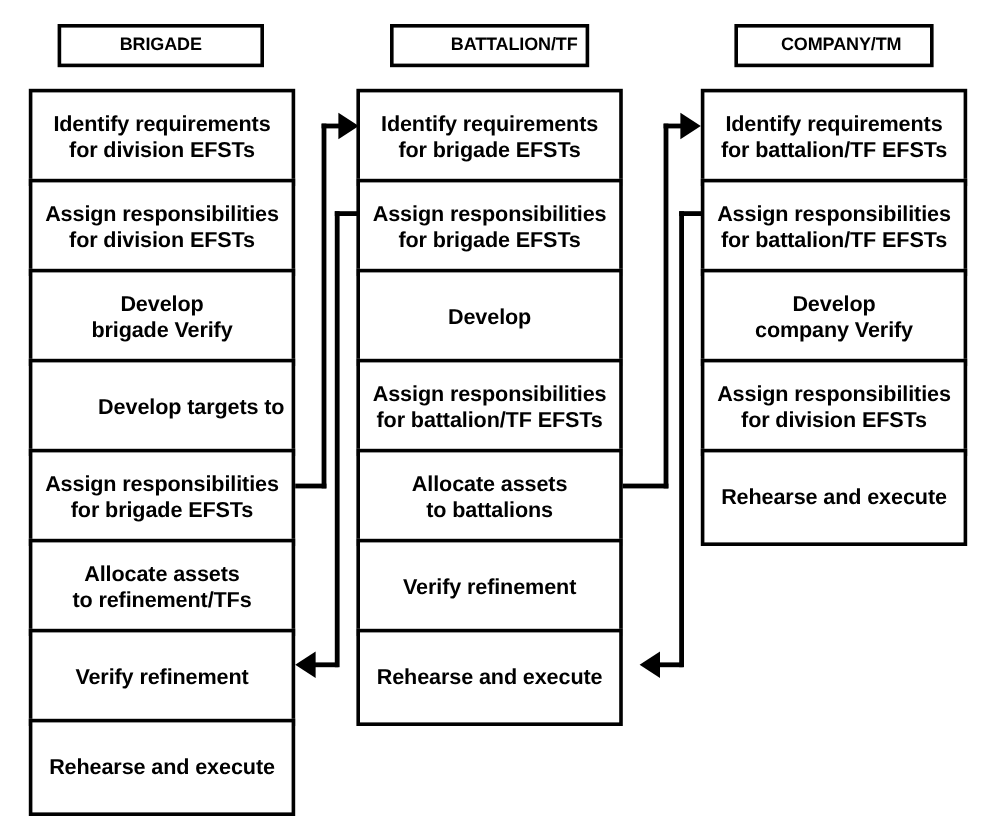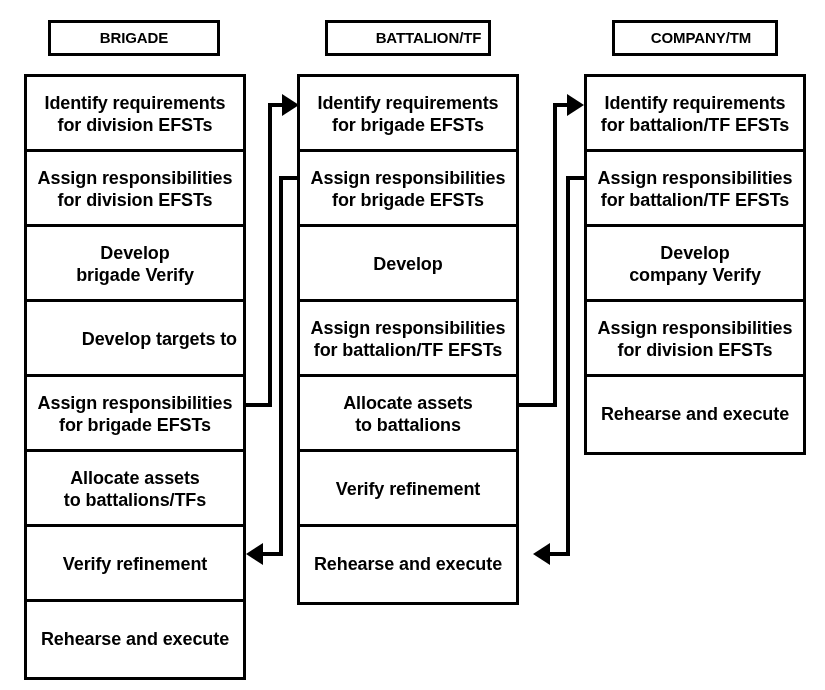--- a/index.html
+++ b/index.html
@@ -99,21 +99,21 @@
   </div>
   <div class="node task-node" style="left:24px; top:374px; width:222px;">
     <span class="txt">
       <span>Assign responsibilities</span><br>
       <span>for brigade EFSTs</span>
     </span>
   </div>
   <div class="node task-node" style="left:24px; top:449px; width:222px;">
     <span class="txt">
       <span>Allocate assets</span><br>
-      <span>to battalions/TFs</span>
+      <span>to refinement/TFs</span>
     </span>
   </div>
   <div class="node task-node" style="left:24px; top:524px; width:222px;">
     <span class="txt">Verify refinement</span>
   </div>
   <div class="node task-node" style="left:24px; top:599px; width:222px;">
     <span class="txt">Rehearse and execute</span>
   </div>
 
   <div class="node task-node" style="left:297px; top:74px; width:222px;">

